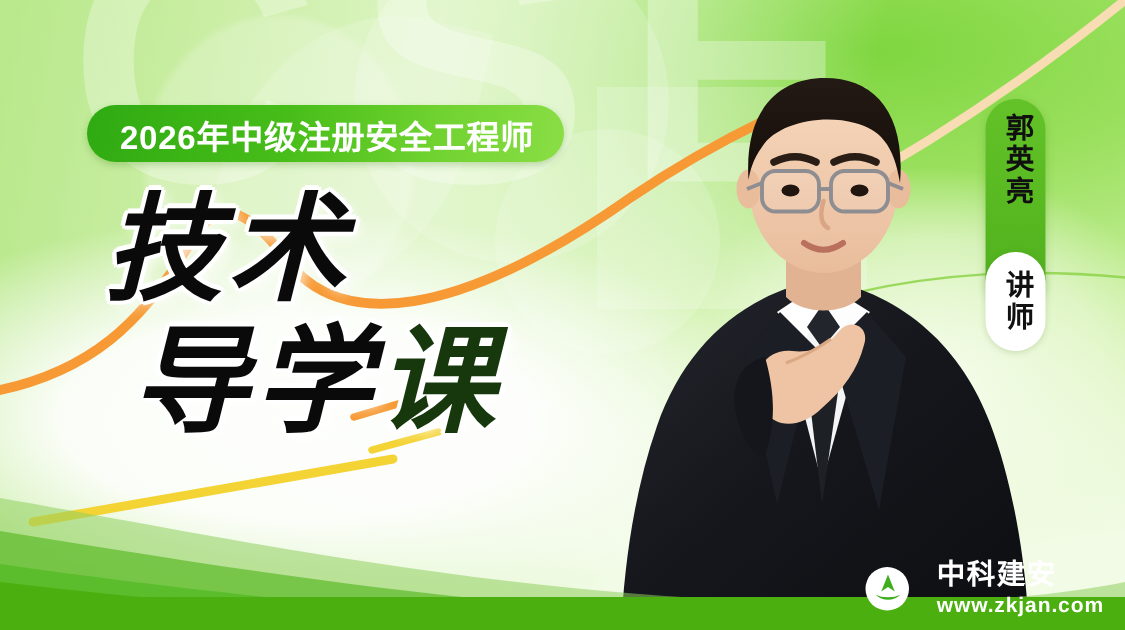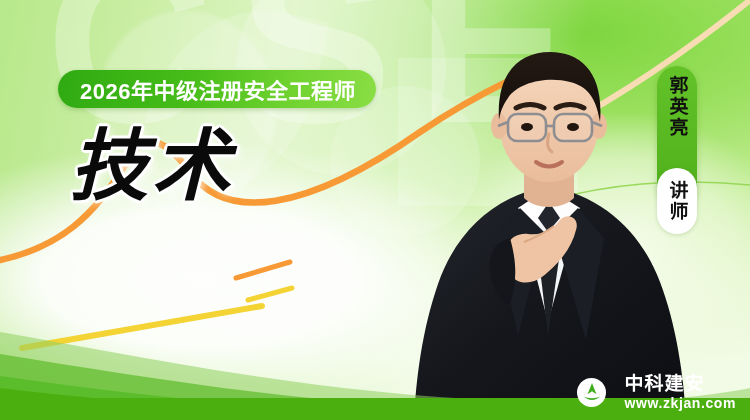--- a/index.html
+++ b/index.html
@@ -339,20 +339,21 @@
     <path d="M 248 300 L 292 288" fill="none" stroke="#f4d335" stroke-width="5" stroke-linecap="round"></path>
     <path d="M 236 278 L 290 262" fill="none" stroke="#f79a35" stroke-width="5" stroke-linecap="round"></path>
   </svg>
 
   <div class="pill">
     <span class="pill-text">2026年中级注册安全工程师</span>
   </div>
 
   <div class="headline">
     <div class="hl-line">技术</div>
+    <div class="hl-line hl-line-2"><span>导学</span><span class="hl-accent">课</span></div>
   </div>
 
   <div class="name-badge">
     <span class="badge-name">郭英亮</span>
     <div class="badge-role-wrap">
       <span class="badge-role">讲师</span>
     </div>
   </div>
 
   <svg class="waves" viewBox="0 0 750 140" preserveAspectRatio="none">

